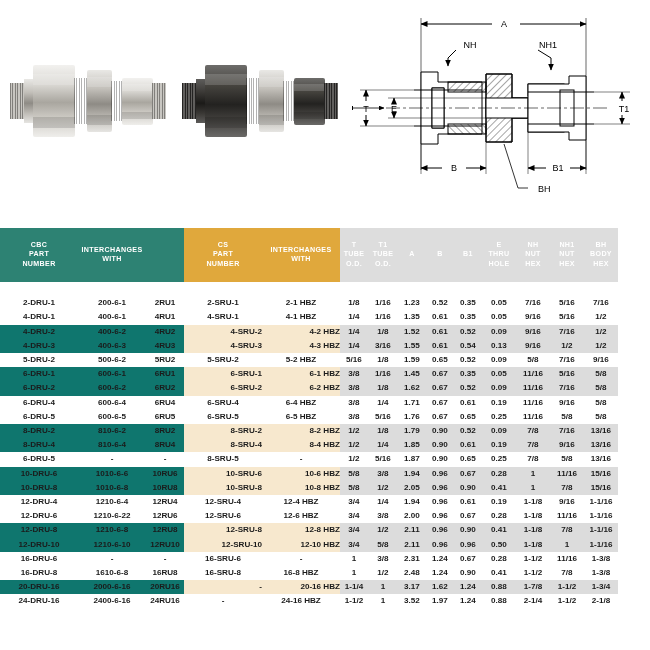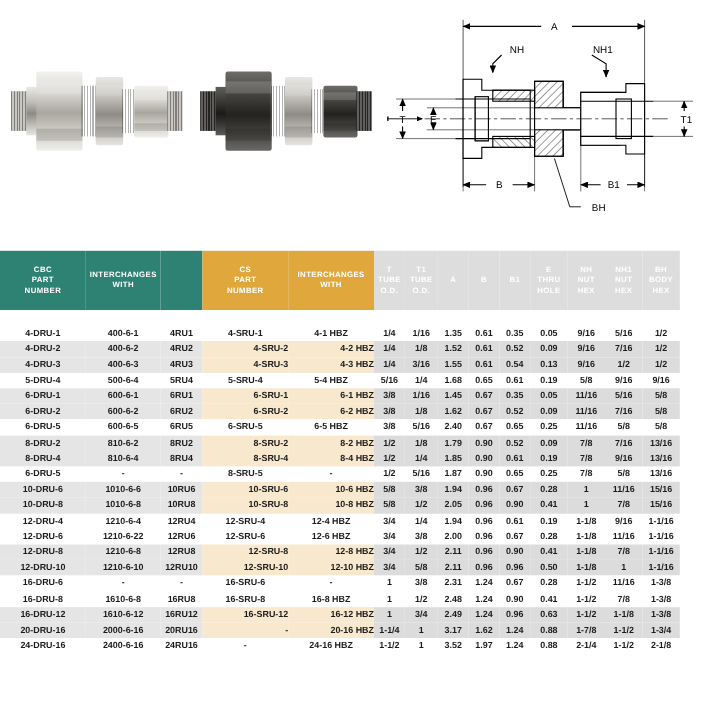--- a/index.html
+++ b/index.html
@@ -63,21 +63,21 @@
 
   table.spec tbody td {
     font-size: 8.1px; color: #1b1b1b; text-align: center;
     height: 14.2px; padding: 0; line-height: 14.2px;
     white-space: nowrap; font-weight: 600;
   }
   tbody tr.band td.c-teal   { background: #cfdcd9; }
   tbody tr.band td.c-orange { background: #f7e8ce; text-align: right; }
   tbody tr.band td.c-gray   { background: #dcdcdc; }
   tbody tr td.c-teal, tbody tr td.c-orange, tbody tr td.c-gray { background-color: transparent; }
-  tbody tr.band td.c-teal   { background-color: #e5e5e5; }
+  tbody tr.band td.c-teal   { background-color: #0f766e; }
   tbody tr.band td.c-orange { background-color: #f7e8ce; }
   tbody tr.band td.c-gray   { background-color: #dcdcdc; }
 
   .sep-row td { height: 3px; padding: 0; background: #fff; }
 </style>
 </head>
 <body>
 
 <div id="page">
 
@@ -262,20 +262,36 @@
           <th class="h-gray">BH
 BODY
 HEX</th>
         </tr>
       </thead>
       <tbody id="tbody">
           <tr class="sep-row">
             <td colspan="14"></td>
           </tr>
           <tr>
+            <td class="c-teal">2-DRU-1</td>
+            <td class="c-teal">200-6-1</td>
+            <td class="c-teal">2RU1</td>
+            <td class="c-orange">2-SRU-1</td>
+            <td class="c-orange">2-1 HBZ</td>
+            <td class="c-gray">1/8</td>
+            <td class="c-gray">1/16</td>
+            <td class="c-gray">1.23</td>
+            <td class="c-gray">0.52</td>
+            <td class="c-gray">0.35</td>
+            <td class="c-gray">0.05</td>
+            <td class="c-gray">7/16</td>
+            <td class="c-gray">5/16</td>
+            <td class="c-gray">7/16</td>
+          </tr>
+          <tr>
             <td class="c-teal">4-DRU-1</td>
             <td class="c-teal">400-6-1</td>
             <td class="c-teal">4RU1</td>
             <td class="c-orange">4-SRU-1</td>
             <td class="c-orange">4-1 HBZ</td>
             <td class="c-gray">1/4</td>
             <td class="c-gray">1/16</td>
             <td class="c-gray">1.35</td>
             <td class="c-gray">0.61</td>
             <td class="c-gray">0.35</td>
@@ -310,33 +326,33 @@
             <td class="c-gray">3/16</td>
             <td class="c-gray">1.55</td>
             <td class="c-gray">0.61</td>
             <td class="c-gray">0.54</td>
             <td class="c-gray">0.13</td>
             <td class="c-gray">9/16</td>
             <td class="c-gray">1/2</td>
             <td class="c-gray">1/2</td>
           </tr>
           <tr>
-            <td class="c-teal">5-DRU-4</td>
-            <td class="c-teal">500-6-4</td>
-            <td class="c-teal">5RU4</td>
-            <td class="c-orange">5-SRU-4</td>
-            <td class="c-orange">5-4 HBZ</td>
+            <td class="c-teal">5-DRU-2</td>
+            <td class="c-teal">500-6-2</td>
+            <td class="c-teal">5RU2</td>
+            <td class="c-orange">5-SRU-2</td>
+            <td class="c-orange">5-2 HBZ</td>
             <td class="c-gray">5/16</td>
-            <td class="c-gray">1/4</td>
-            <td class="c-gray">1.68</td>
+            <td class="c-gray">1/8</td>
+            <td class="c-gray">1.59</td>
             <td class="c-gray">0.65</td>
-            <td class="c-gray">0.61</td>
-            <td class="c-gray">0.19</td>
-            <td class="c-gray">5/8</td>
-            <td class="c-gray">9/16</td>
+            <td class="c-gray">0.52</td>
+            <td class="c-gray">0.09</td>
+            <td class="c-gray">5/8</td>
+            <td class="c-gray">7/16</td>
             <td class="c-gray">9/16</td>
           </tr>
           <tr class="band">
             <td class="c-teal">6-DRU-1</td>
             <td class="c-teal">600-6-1</td>
             <td class="c-teal">6RU1</td>
             <td class="c-orange">6-SRU-1</td>
             <td class="c-orange">6-1 HBZ</td>
             <td class="c-gray">3/8</td>
             <td class="c-gray">1/16</td>
@@ -358,28 +374,44 @@
             <td class="c-gray">1/8</td>
             <td class="c-gray">1.62</td>
             <td class="c-gray">0.67</td>
             <td class="c-gray">0.52</td>
             <td class="c-gray">0.09</td>
             <td class="c-gray">11/16</td>
             <td class="c-gray">7/16</td>
             <td class="c-gray">5/8</td>
           </tr>
           <tr>
+            <td class="c-teal">6-DRU-4</td>
+            <td class="c-teal">600-6-4</td>
+            <td class="c-teal">6RU4</td>
+            <td class="c-orange">6-SRU-4</td>
+            <td class="c-orange">6-4 HBZ</td>
+            <td class="c-gray">3/8</td>
+            <td class="c-gray">1/4</td>
+            <td class="c-gray">1.71</td>
+            <td class="c-gray">0.67</td>
+            <td class="c-gray">0.61</td>
+            <td class="c-gray">0.19</td>
+            <td class="c-gray">11/16</td>
+            <td class="c-gray">9/16</td>
+            <td class="c-gray">5/8</td>
+          </tr>
+          <tr>
             <td class="c-teal">6-DRU-5</td>
             <td class="c-teal">600-6-5</td>
             <td class="c-teal">6RU5</td>
             <td class="c-orange">6-SRU-5</td>
             <td class="c-orange">6-5 HBZ</td>
             <td class="c-gray">3/8</td>
             <td class="c-gray">5/16</td>
-            <td class="c-gray">2.40</td>
+            <td class="c-gray">1.76</td>
             <td class="c-gray">0.67</td>
             <td class="c-gray">0.65</td>
             <td class="c-gray">0.25</td>
             <td class="c-gray">11/16</td>
             <td class="c-gray">5/8</td>
             <td class="c-gray">5/8</td>
           </tr>
           <tr class="band">
             <td class="c-teal">8-DRU-2</td>
             <td class="c-teal">810-6-2</td>
@@ -550,36 +582,20 @@
             <td class="c-gray">1/2</td>
             <td class="c-gray">2.48</td>
             <td class="c-gray">1.24</td>
             <td class="c-gray">0.90</td>
             <td class="c-gray">0.41</td>
             <td class="c-gray">1-1/2</td>
             <td class="c-gray">7/8</td>
             <td class="c-gray">1-3/8</td>
           </tr>
           <tr class="band">
-            <td class="c-teal">16-DRU-12</td>
-            <td class="c-teal">1610-6-12</td>
-            <td class="c-teal">16RU12</td>
-            <td class="c-orange">16-SRU-12</td>
-            <td class="c-orange">16-12 HBZ</td>
-            <td class="c-gray">1</td>
-            <td class="c-gray">3/4</td>
-            <td class="c-gray">2.49</td>
-            <td class="c-gray">1.24</td>
-            <td class="c-gray">0.96</td>
-            <td class="c-gray">0.63</td>
-            <td class="c-gray">1-1/2</td>
-            <td class="c-gray">1-1/8</td>
-            <td class="c-gray">1-3/8</td>
-          </tr>
-          <tr class="band">
             <td class="c-teal">20-DRU-16</td>
             <td class="c-teal">2000-6-16</td>
             <td class="c-teal">20RU16</td>
             <td class="c-orange">-</td>
             <td class="c-orange">20-16 HBZ</td>
             <td class="c-gray">1-1/4</td>
             <td class="c-gray">1</td>
             <td class="c-gray">3.17</td>
             <td class="c-gray">1.62</td>
             <td class="c-gray">1.24</td>

